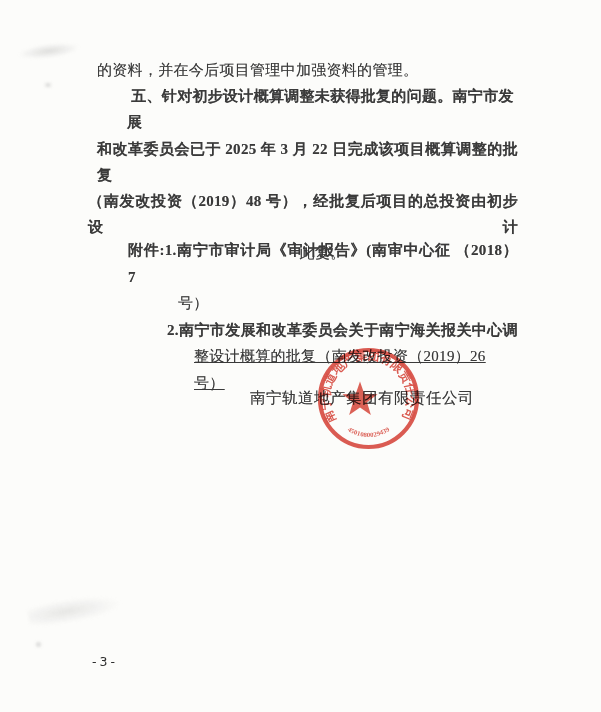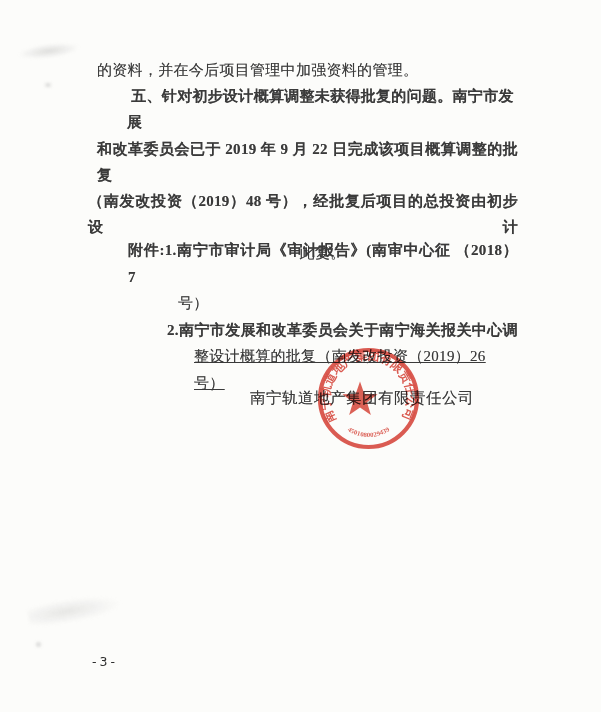--- a/index.html
+++ b/index.html
@@ -68,21 +68,21 @@
 <div class="page">
 
   <div class="smudge sm1"></div>
   <div class="smudge sm2"></div>
   <div class="smudge sm3"></div>
   <div class="smudge sm4"></div>
 
   <div class="body-text">
     <div class="line">的资料，并在今后项目管理中加强资料的管理。</div>
     <div class="line ind just">五、针对初步设计概算调整未获得批复的问题。南宁市发展</div>
-    <div class="line just">和改革委员会已于 2019 年 9 月 22 日完成该项目概算调整的批复</div>
+    <div class="line just">和改革委员会已于 2025 年 3 月 22 日完成该项目概算调整的批复</div>
     <div class="line hang just">（南发改投资（2019）48 号），经批复后项目的总投资由初步设计</div>
     <div class="line ind">此复。</div>
   </div>
 
   <div class="attach">
     <div class="line just">附件:1.南宁市审计局《审计报告》(南审中心征 （2018） 7</div>
     <div class="line a-ind1">号）</div>
     <div class="line a-ind2 just">2.南宁市发展和改革委员会关于南宁海关报关中心调</div>
     <div class="line a-ind3">整设计概算的批复（南发改投资（2019）26 号）</div>
   </div>

